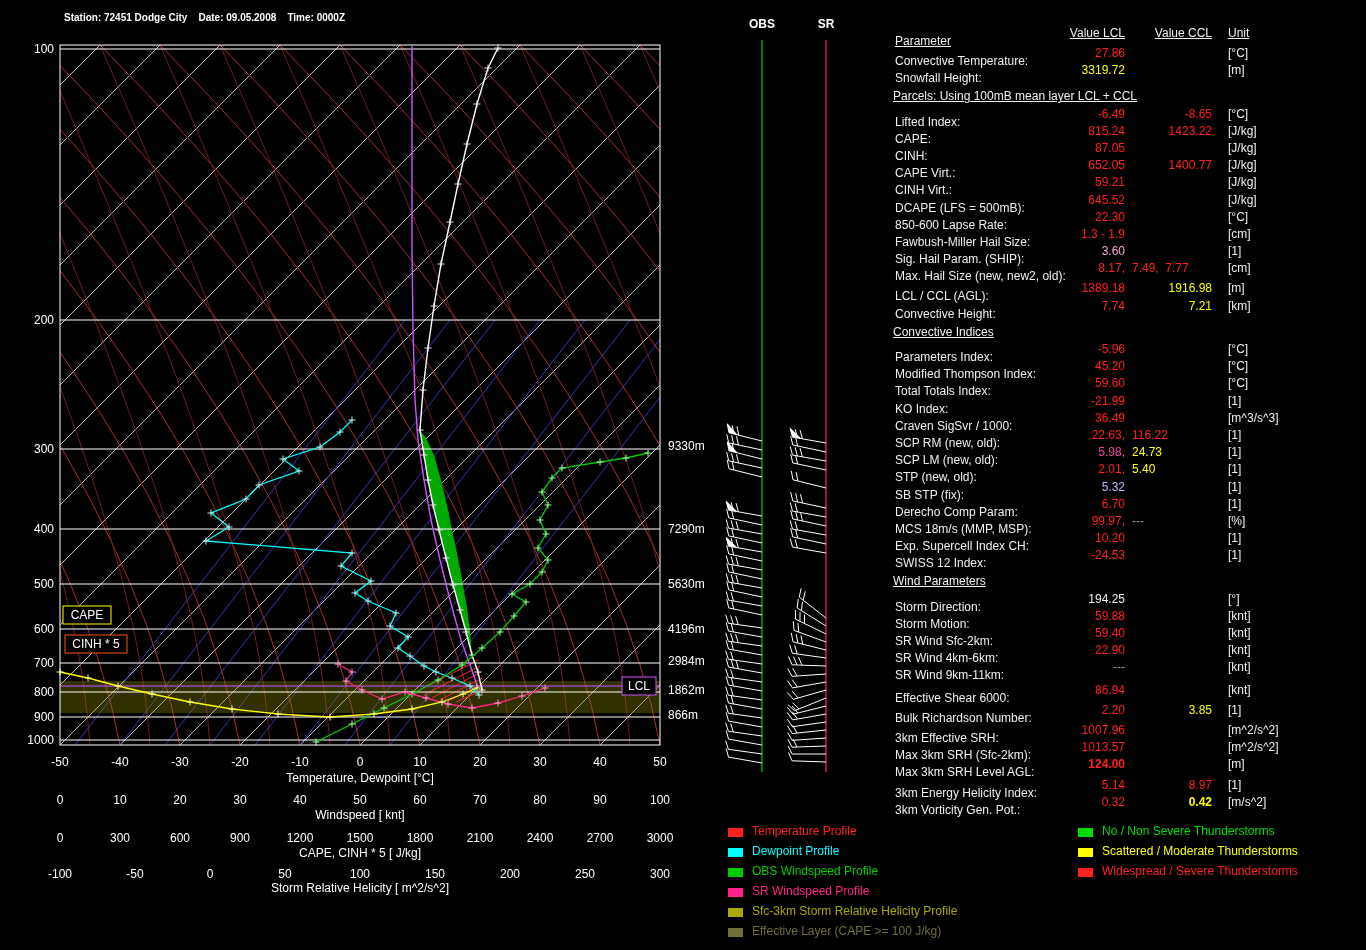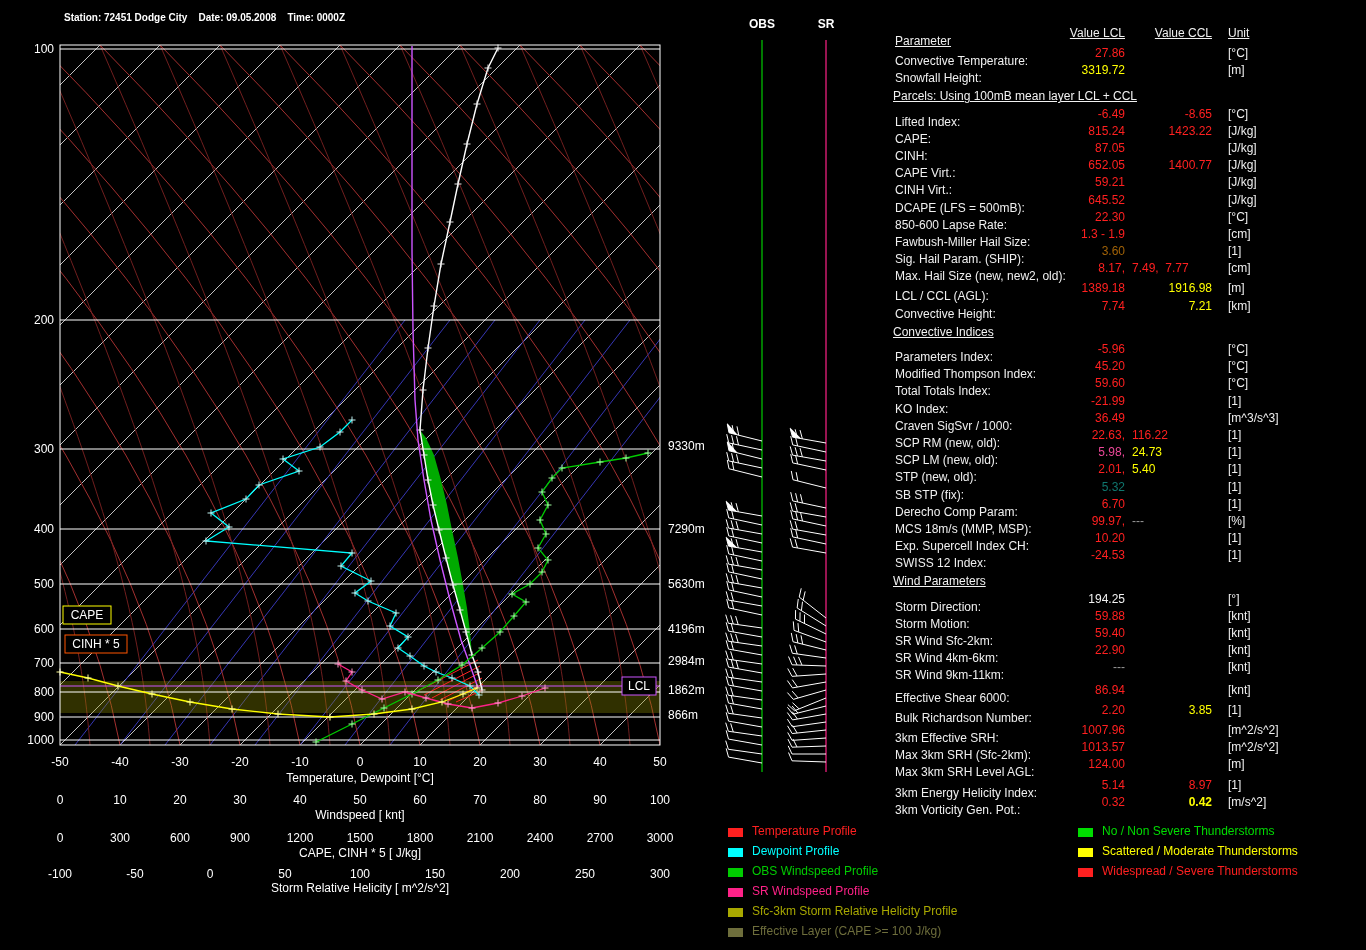--- a/index.html
+++ b/index.html
@@ -656,21 +656,21 @@
         <div class="lcl" style="color: rgb(255, 32, 32);">22.30</div>
         <div class="unit">[°C]</div>
       </div>
       <div class="trow">
         <div class="lab">Fawbush-Miller Hail Size:</div>
         <div class="lcl" style="color: rgb(255, 32, 32);">1.3 - 1.9</div>
         <div class="unit">[cm]</div>
       </div>
       <div class="trow">
         <div class="lab">Sig. Hail Param. (SHIP):</div>
-        <div class="lcl" style="color: #a16207;">3.60</div>
+        <div class="lcl" style="color: #f9a8d4;">3.60</div>
         <div class="unit">[1]</div>
       </div>
       <div class="trow">
         <div class="lab">Max. Hail Size (new, new2, old):</div>
         <div class="lcl" style="color: rgb(255, 32, 32);">8.17,</div>
         <div class="ccl left" style="color: rgb(255, 32, 32);">7.49,  7.77</div>
         <div class="unit">[cm]</div>
       </div>
       <div class="tgap" style="height: 3px;"></div>
       <div class="trow">
@@ -725,21 +725,21 @@
         <div class="unit">[1]</div>
       </div>
       <div class="trow">
         <div class="lab">STP (new, old):</div>
         <div class="lcl" style="color: rgb(255, 32, 32);">2.01,</div>
         <div class="ccl left" style="color: rgb(255, 255, 0);">5.40</div>
         <div class="unit">[1]</div>
       </div>
       <div class="trow">
         <div class="lab">SB STP (fix):</div>
-        <div class="lcl" style="color: #0f766e;">5.32</div>
+        <div class="lcl" style="color: #c4b5fd;">5.32</div>
         <div class="unit">[1]</div>
       </div>
       <div class="trow">
         <div class="lab">Derecho Comp Param:</div>
         <div class="lcl" style="color: rgb(255, 32, 32);">6.70</div>
         <div class="unit">[1]</div>
       </div>
       <div class="trow">
         <div class="lab">MCS 18m/s (MMP, MSP):</div>
         <div class="lcl" style="color: rgb(255, 32, 32);">99.97,</div>
@@ -802,21 +802,21 @@
         <div class="lcl" style="color: rgb(255, 32, 32);">1007.96</div>
         <div class="unit">[m^2/s^2]</div>
       </div>
       <div class="trow">
         <div class="lab">Max 3km SRH (Sfc-2km):</div>
         <div class="lcl" style="color: rgb(255, 32, 32);">1013.57</div>
         <div class="unit">[m^2/s^2]</div>
       </div>
       <div class="trow">
         <div class="lab">Max 3km SRH Level AGL:</div>
-        <div class="lcl" style="color: rgb(255, 32, 32);">124.00</div>
+        <div class="lcl" style="color: rgb(255, 32, 32); font-weight: bold;">124.00</div>
         <div class="unit">[m]</div>
       </div>
       <div class="tgap" style="height: 3px;"></div>
       <div class="trow">
         <div class="lab">3km Energy Helicity Index:</div>
         <div class="lcl" style="color: rgb(255, 32, 32);">5.14</div>
         <div class="ccl" style="color: rgb(255, 32, 32);">8.97</div>
         <div class="unit">[1]</div>
       </div>
       <div class="trow">

